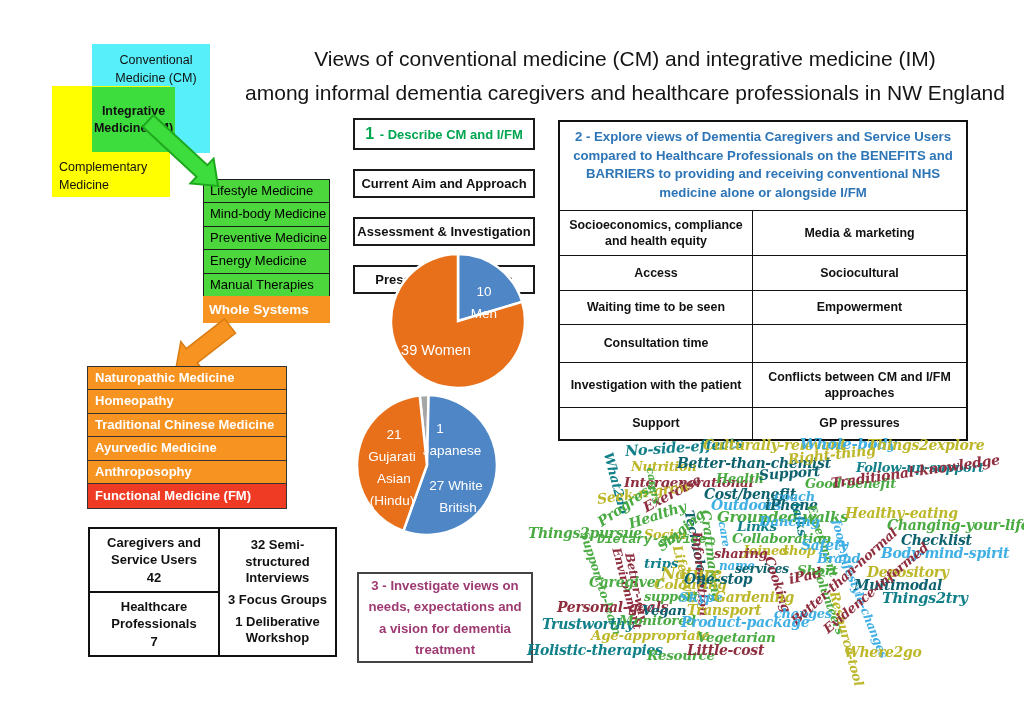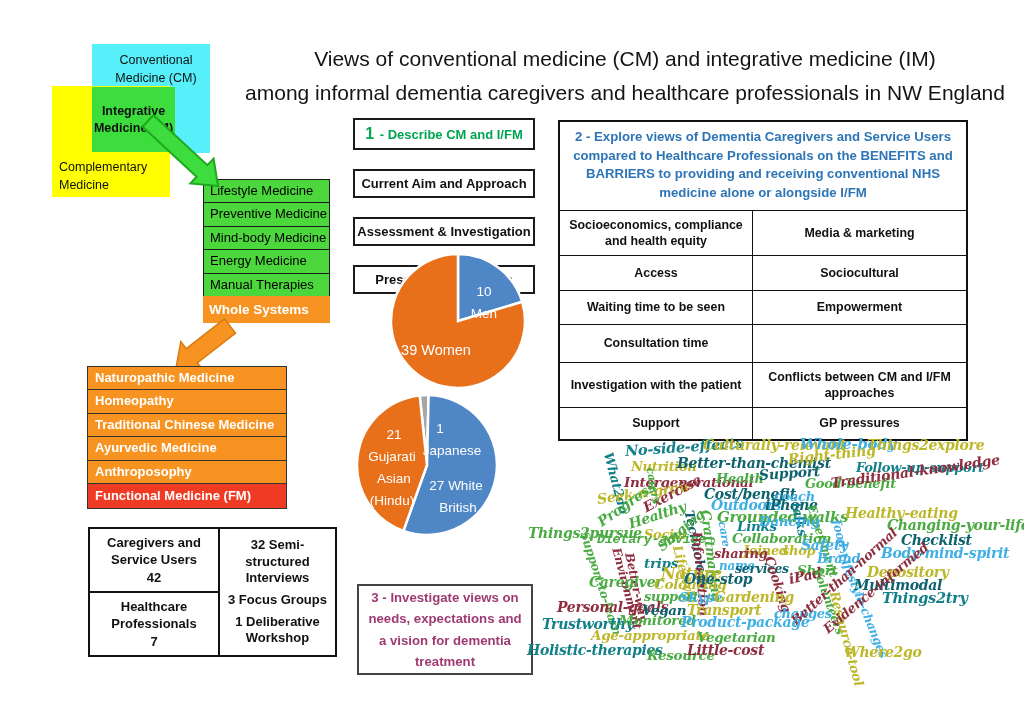--- a/index.html
+++ b/index.html
@@ -66,21 +66,21 @@
   .ptable{position:absolute;left:88px;top:527px;width:249px;height:130px;box-sizing:border-box;
           border:2.5px solid #111;display:flex;background:#fff;}
   .pt-left{width:128px;border-right:2px solid #111;display:flex;flex-direction:column;}
   .pt-cell{flex:1;display:flex;flex-direction:column;justify-content:center;text-align:center;
            font-weight:700;font-size:13px;line-height:1.35;color:#111;padding:2px 6px;}
   .pt-cell:first-child{border-bottom:2px solid #111;}
   .pt-right{flex:1;display:flex;flex-direction:column;justify-content:space-evenly;
             text-align:center;font-weight:700;font-size:13px;line-height:1.3;color:#111;padding:3px 2px;}
 
   
-  .aim3{position:absolute;left:357px;top:584px;width:176px;height:91px;box-sizing:border-box;
+  .aim3{position:absolute;left:357px;top:572px;width:176px;height:91px;box-sizing:border-box;
         border:2px solid #444;background:#fff;color:var(--aim3_purple);font-weight:700;
         font-size:13.2px;text-align:center;display:flex;align-items:center;justify-content:center;
         padding:12px 9px;line-height:1.6;}
 
   
   #cloud{position:absolute;left:525px;top:425px;width:500px;height:272px;}
   .cw{position:absolute;font-family:"DejaVu Serif",serif;font-style:italic;font-weight:700;
       white-space:nowrap;transform-origin:0 50%;letter-spacing:-0.3px;}
 
   svg.arrow{position:absolute;}
@@ -99,22 +99,22 @@
     <div class="cyan-label">Conventional Medicine (CM)</div>
   </div>
   <div class="vbox box-yellow">
     <div class="yellow-label">Complementary Medicine</div>
   </div>
   <div class="vbox box-green">Integrative Medicine (IM)</div>
 
   <div class="glist">
     <div id="glist-items">
         <div class="grow">Lifestyle Medicine</div>
+        <div class="grow">Mind-body Medicine</div>
         <div class="grow">Preventive Medicine</div>
-        <div class="grow">Mind-body Medicine</div>
         <div class="grow">Energy Medicine</div>
         <div class="grow">Manual Therapies</div>
       </div>
     <div class="gl-high">Whole Systems</div>
   </div>
 
   <svg class="arrow" style="left:138px;top:112px;" width="100" height="80" viewBox="0 0 100 80">
     <polygon points="4.6,14.8 58.6,64.8 52.4,71.4 80,74 75.6,46.6 69.4,53.2 15.4,3.2" style="fill:var(--integrative_green);stroke:var(--arrow_green_edge);stroke-width:2;"></polygon>
   </svg>
 

